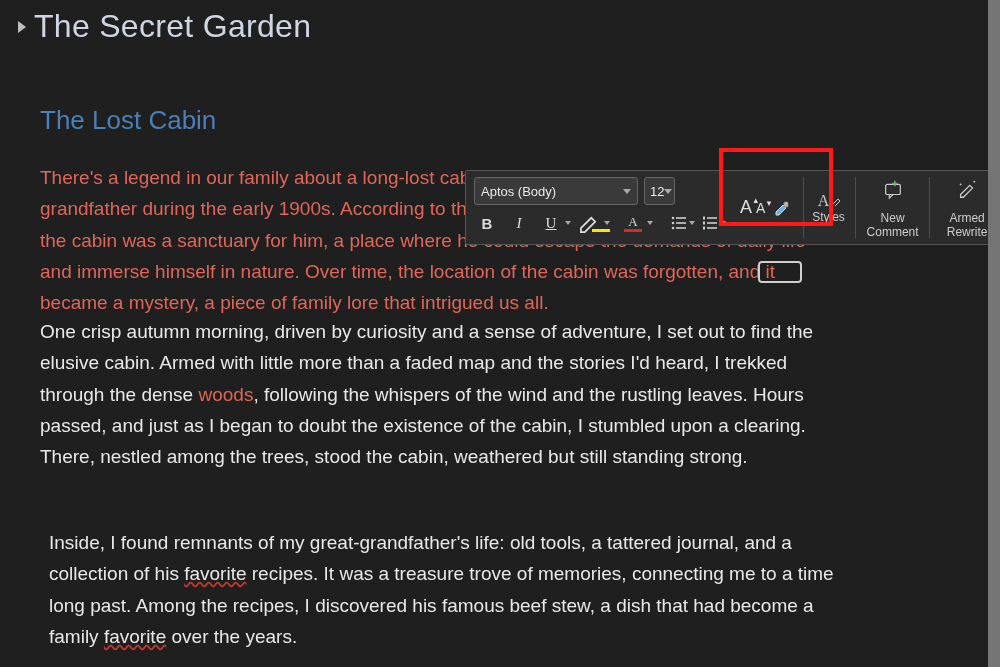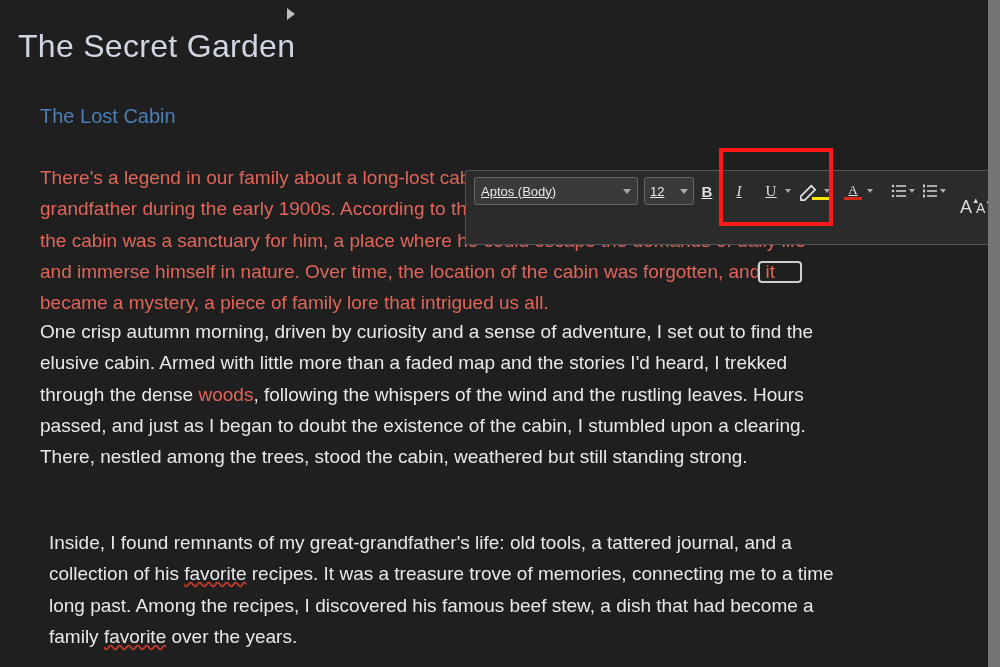--- a/index.html
+++ b/index.html
@@ -26,41 +26,40 @@
   top: 0;
   width: 12px;
   height: 667px;
   background: #757575;
 }
 .title-row {
   position: absolute;
   left: 18px;
   top: 8px;
   display: flex;
-  align-items: flex-end;
+  align-items: center;
   gap: 8px;
-  flex-direction: column;
 }
 .title-row .arrow {
   width: 0; height: 0;
   border-top: 6px solid transparent;
   border-bottom: 6px solid transparent;
   border-left: 8px solid #bdbdbd;
 }
 .title-row h1 {
   font-size: 32px;
   font-weight: 400;
   color: #cfd6e2;
   letter-spacing: 0.3px;
 }
 .subtitle {
   position: absolute;
   left: 40px;
   top: 105px;
-  font-size: 20px;
+  font-size: 26px;
   font-weight: 400;
   color: #4a7fb8;
 }
 .para {
   position: absolute;
   left: 40px;
   width: 800px;
   font-size: 19px;
   line-height: 1.65;
   font-weight: 400;
@@ -83,40 +82,40 @@
   width: 540px;
   height: 75px;
   background: #2b2b2b;
   border: 1px solid #555;
   border-radius: 2px;
   display: flex;
   align-items: stretch;
 }
 .tb-left {
   display: flex;
+  flex-direction: column;
   padding: 4px 6px 4px 8px;
-  text-decoration: underline;
 }
 .tb-row { display: flex; align-items: center; gap: 6px; height: 32px; }
 .font-sel {
   height: 28px;
   width: 164px;
   background: #3a3a3a;
   border: 1px solid #666;
   border-radius: 3px;
   color: #e8e8e8;
   display: flex;
   align-items: center;
   justify-content: space-between;
   padding: 0 6px;
   font-size: 13px;
 }
 .size-sel {
   height: 28px;
-  width: 50px;
+  width: 31px;
   background: #3a3a3a;
   border: 1px solid #666;
   border-radius: 3px;
   color: #e8e8e8;
   display: flex;
   align-items: center;
   justify-content: space-between;
   padding: 0 5px;
   font-size: 13px;
 }

